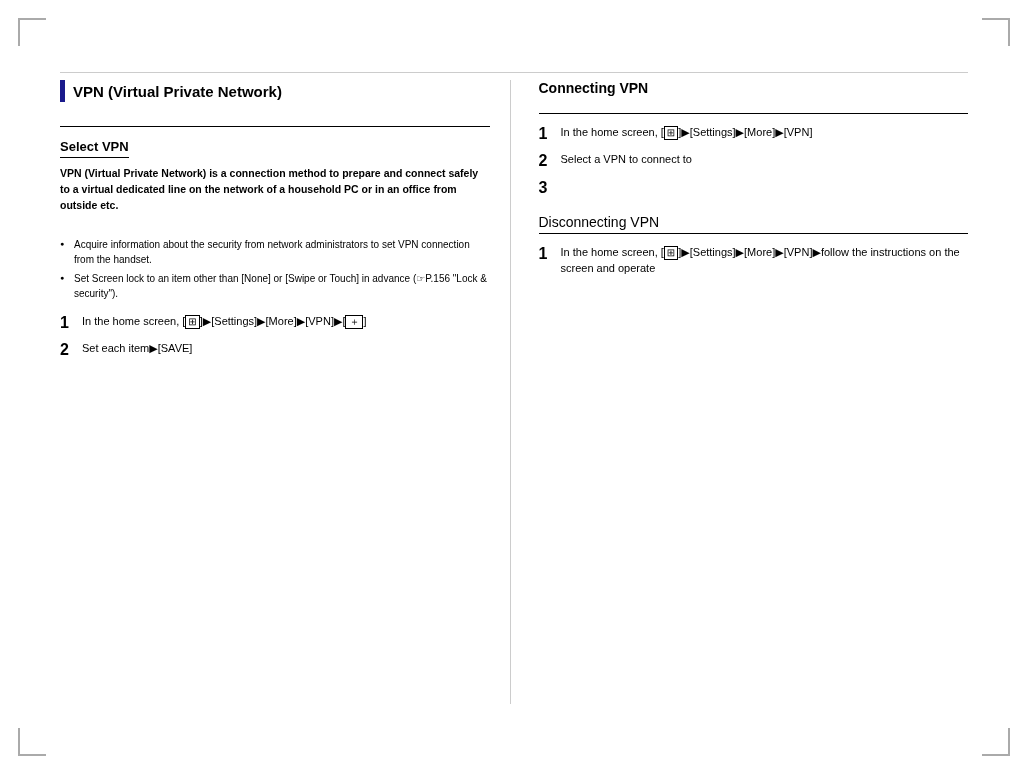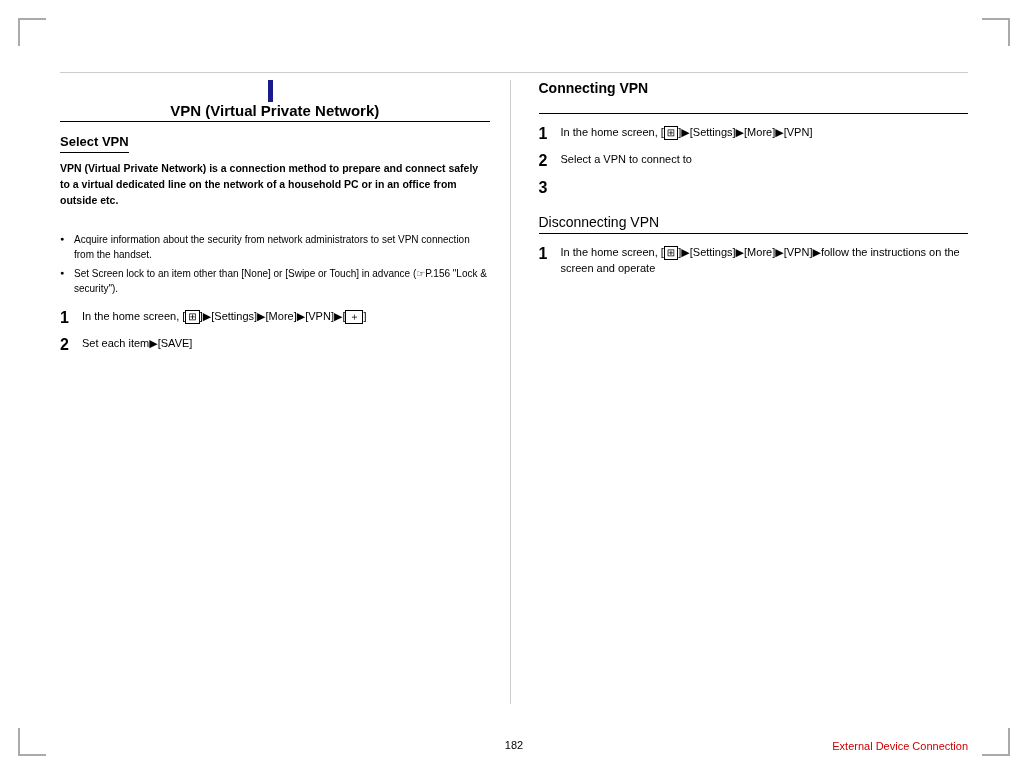--- a/index.html
+++ b/index.html
@@ -68,22 +68,21 @@
     
     .right-column {
       flex: 1;
       padding-left: 28px;
     }
 
     
     .section-title-bar {
       display: flex;
       align-items: center;
-      margin-bottom: 2px;
-      flex-direction: column;
+      margin-bottom: 24px;
     }
 
     .blue-bar {
       width: 5px;
       height: 22px;
       background: #1a1a8c;
       margin-right: 8px;
       flex-shrink: 0;
     }
 
@@ -301,21 +300,14 @@
 
         <div class="step">
           <span class="step-number">1</span>
           <span class="step-text">In the home screen, [<span class="icon-grid">⊞</span>]▶[Settings]▶[More]▶[VPN]▶follow the instructions on the screen and operate</span>
         </div>
       </div>
 
     </div>
   </div>
 
-  <div class="bottom-area">
-    <span style="flex:1;"></span>
-    <span class="page-number">182</span>
-    <span style="flex:1; text-align:right;">
-      <span class="footer-link">External Device Connection</span>
-    </span>
-  </div>
 
 </div>
 
 </body></html>

